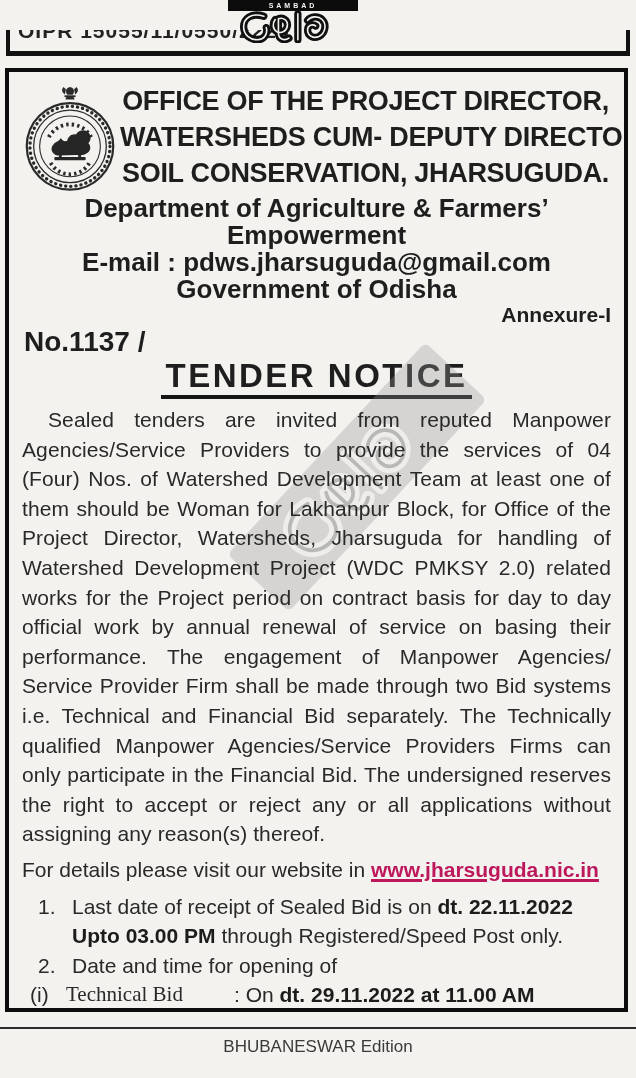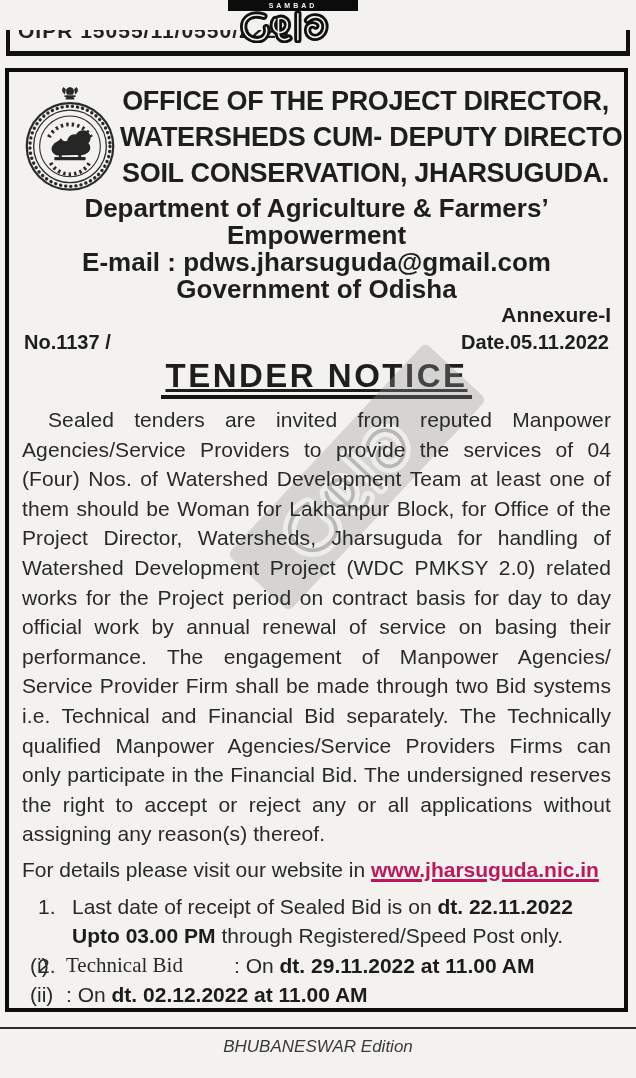--- a/index.html
+++ b/index.html
@@ -32,26 +32,26 @@
     position:absolute;top:68px;left:5px;width:623px;height:944px;
     border:4px solid #0d0d0d;box-sizing:border-box;
     padding:11px 13px 8px;overflow:hidden;
   }
   .notice-header{position:relative;min-height:112px;}
   .emblem{position:absolute;left:2px;top:2px;}
   .title-block{margin-left:98px;text-align:center;}
   .title-line{font-size:27px;line-height:36px;font-weight:bold;letter-spacing:-0.3px;white-space:nowrap;}
   .center-bold{font-size:26px;line-height:27px;font-weight:bold;text-align:center;}
   .annexure{font-size:21px;line-height:24px;font-weight:bold;text-align:right;}
-  .refdate-row{display:flex;justify-content:space-between;font-size:20px;font-weight:bold;
+  .refdate-row{display:flex;justify-content:space-between;font-size:28px;font-weight:bold;
     line-height:26px;margin:2px 2px 0;text-align:center;}
   .tender-heading-wrap{text-align:center;margin:3px 0 6px;}
   .tender-heading{
     display:inline-block;font-size:33px;line-height:36px;font-weight:800;letter-spacing:2.5px;
-    border-bottom:4px solid #161616;padding:0 4px 1px;white-space:nowrap;text-decoration:underline;
+    border-bottom:4px solid #161616;padding:0 4px 1px;white-space:nowrap;
   }
   .body-wrap{position:relative;}
   .watermark{
     position:absolute;left:190px;top:30px;width:290px;height:84px;
     transform:rotate(-47deg);transform-origin:center;
     background:rgba(150,150,150,0.32);
     display:flex;align-items:center;justify-content:center;
     border-radius:6px;z-index:0;
   }
   .body-text{
@@ -64,21 +64,21 @@
   .tender-list{margin-top:7px;font-size:21px;line-height:29.5px;color:#292929;}
   .list-row{position:relative;padding-left:50px;}
   .list-row .marker{position:absolute;left:16px;top:0;}
   .bid-row{position:relative;padding-left:44px;display:flex;}
   .bid-row .marker{position:absolute;left:8px;top:0;}
   .bid-row .bid-label{width:168px;flex:none;font-family:Liberation Serif, serif;}
   .b{font-weight:bold;color:#1c1c1c;}
   
   .footer{position:absolute;left:0;top:1027px;width:636px;}
   .footer-rule{border:none;border-top:2px solid #2c2c2c;margin:0;}
-  .footer-text{text-align:center;font-size:17px;line-height:21px;color:#3a3a3a;margin-top:7px;font-style:italic;}
+  .footer-text{text-align:center;font-size:17px;line-height:21px;color:#3a3a3a;margin-top:7px;}
   .footer-text div{white-space:nowrap;}
 </style>
 </head>
 <body>
 
 <div class="masthead">
   <div class="masthead-bar">SAMBAD</div>
   <svg class="masthead-logo" width="122" height="34" viewBox="0 0 132 42" role="img" aria-label="ସମ୍ବାଦ">
     <g stroke="#101010" stroke-width="9" fill="none" stroke-linecap="round" stroke-linejoin="round">
       <path d="M30 9 C14 4 5 12 5 22 C5 32 13 38 22 38 C31 38 35 30 33 23"></path>
@@ -134,21 +134,20 @@
     </div>
   </div>
 
   <div class="center-bold">Department of Agriculture &amp; Farmers’ Empowerment</div>
   <div class="center-bold">E-mail : pdws.jharsuguda@gmail.com</div>
   <div class="center-bold">Government of Odisha</div>
   <div class="annexure">Annexure-I</div>
 
   <div class="refdate-row">
     <span>No.1137 /</span>
-    <span>Date.05.11.2022</span>
   </div>
 
   <div class="tender-heading-wrap">
     <span class="tender-heading">TENDER NOTICE</span>
   </div>
 
   <div class="body-wrap">
     <div class="watermark" role="img" aria-label="ସମ୍ବାଦ">
       <svg width="210" height="62" viewBox="0 0 132 42">
         <g stroke="rgba(245,245,243,0.75)" stroke-width="9" fill="none" stroke-linecap="round" stroke-linejoin="round">
@@ -172,20 +171,21 @@
       <span>For details please visit our website in </span><span class="website-link">www.jharsuguda.nic.in</span>
     </div>
 
     <div class="tender-list">
       <div class="list-row">
         <span class="marker">1.</span>
         <span>Last date of receipt of Sealed Bid is on </span><span class="b">dt. 22.11.2022 Upto 03.00 PM</span><span> through Registered/Speed Post only.</span>
       </div>
       <div class="list-row">
         <span class="marker">2.</span>
+        <span>Date and time for opening of</span>
       </div>
       <div class="bid-row">
         <span class="marker">(i)</span>
         <span class="bid-label">Technical Bid</span>
         <span><span>: On </span><span class="b">dt. 29.11.2022 at 11.00 AM</span></span>
       </div>
       <div class="bid-row">
         <span class="marker">(ii)</span>
         <span><span>: On </span><span class="b">dt. 02.12.2022 at 11.00 AM</span></span>
       </div>

